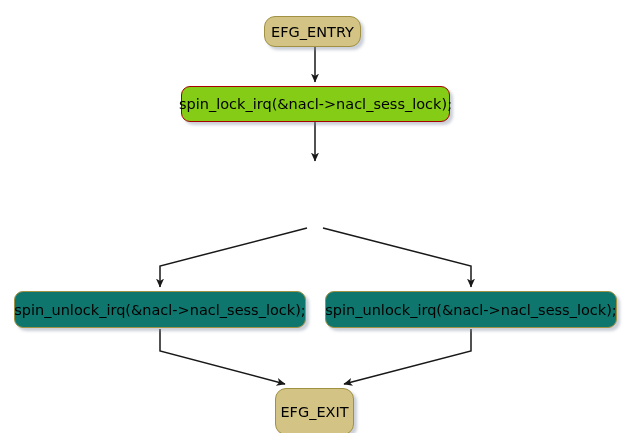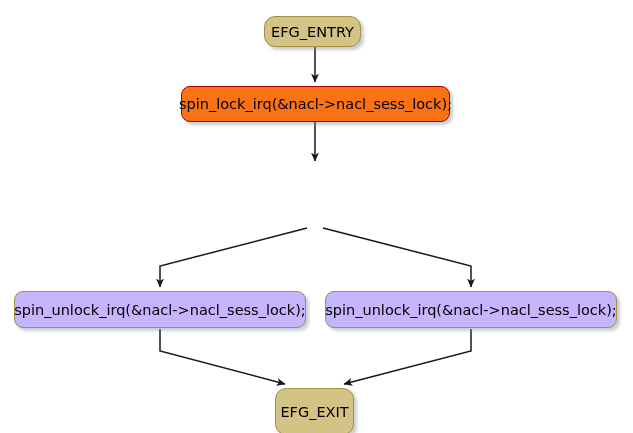--- a/index.html
+++ b/index.html
@@ -44,25 +44,25 @@
     padding: 0 9px;
   }
   
   .node-stmt {
     border-radius: 9px;
     font-size: 14.5px;
     box-shadow: 3px 3px 3px rgba(130,140,160,0.42);
     padding: 0 10px;
   }
   .node-stmt.red {
-    background: #f97316;
+    background: #84cc16;
     border: 1.4px solid #A80000;
   }
   .node-stmt.green {
-    background: #c4b5fd;
+    background: #0f766e;
     border: 1.4px solid #A09143;
   }
   
   .node-decision {
     background: transparent;
     border: none;
     box-shadow: none;
     font-size: 14.5px;
   }
   .diamond-shape {

